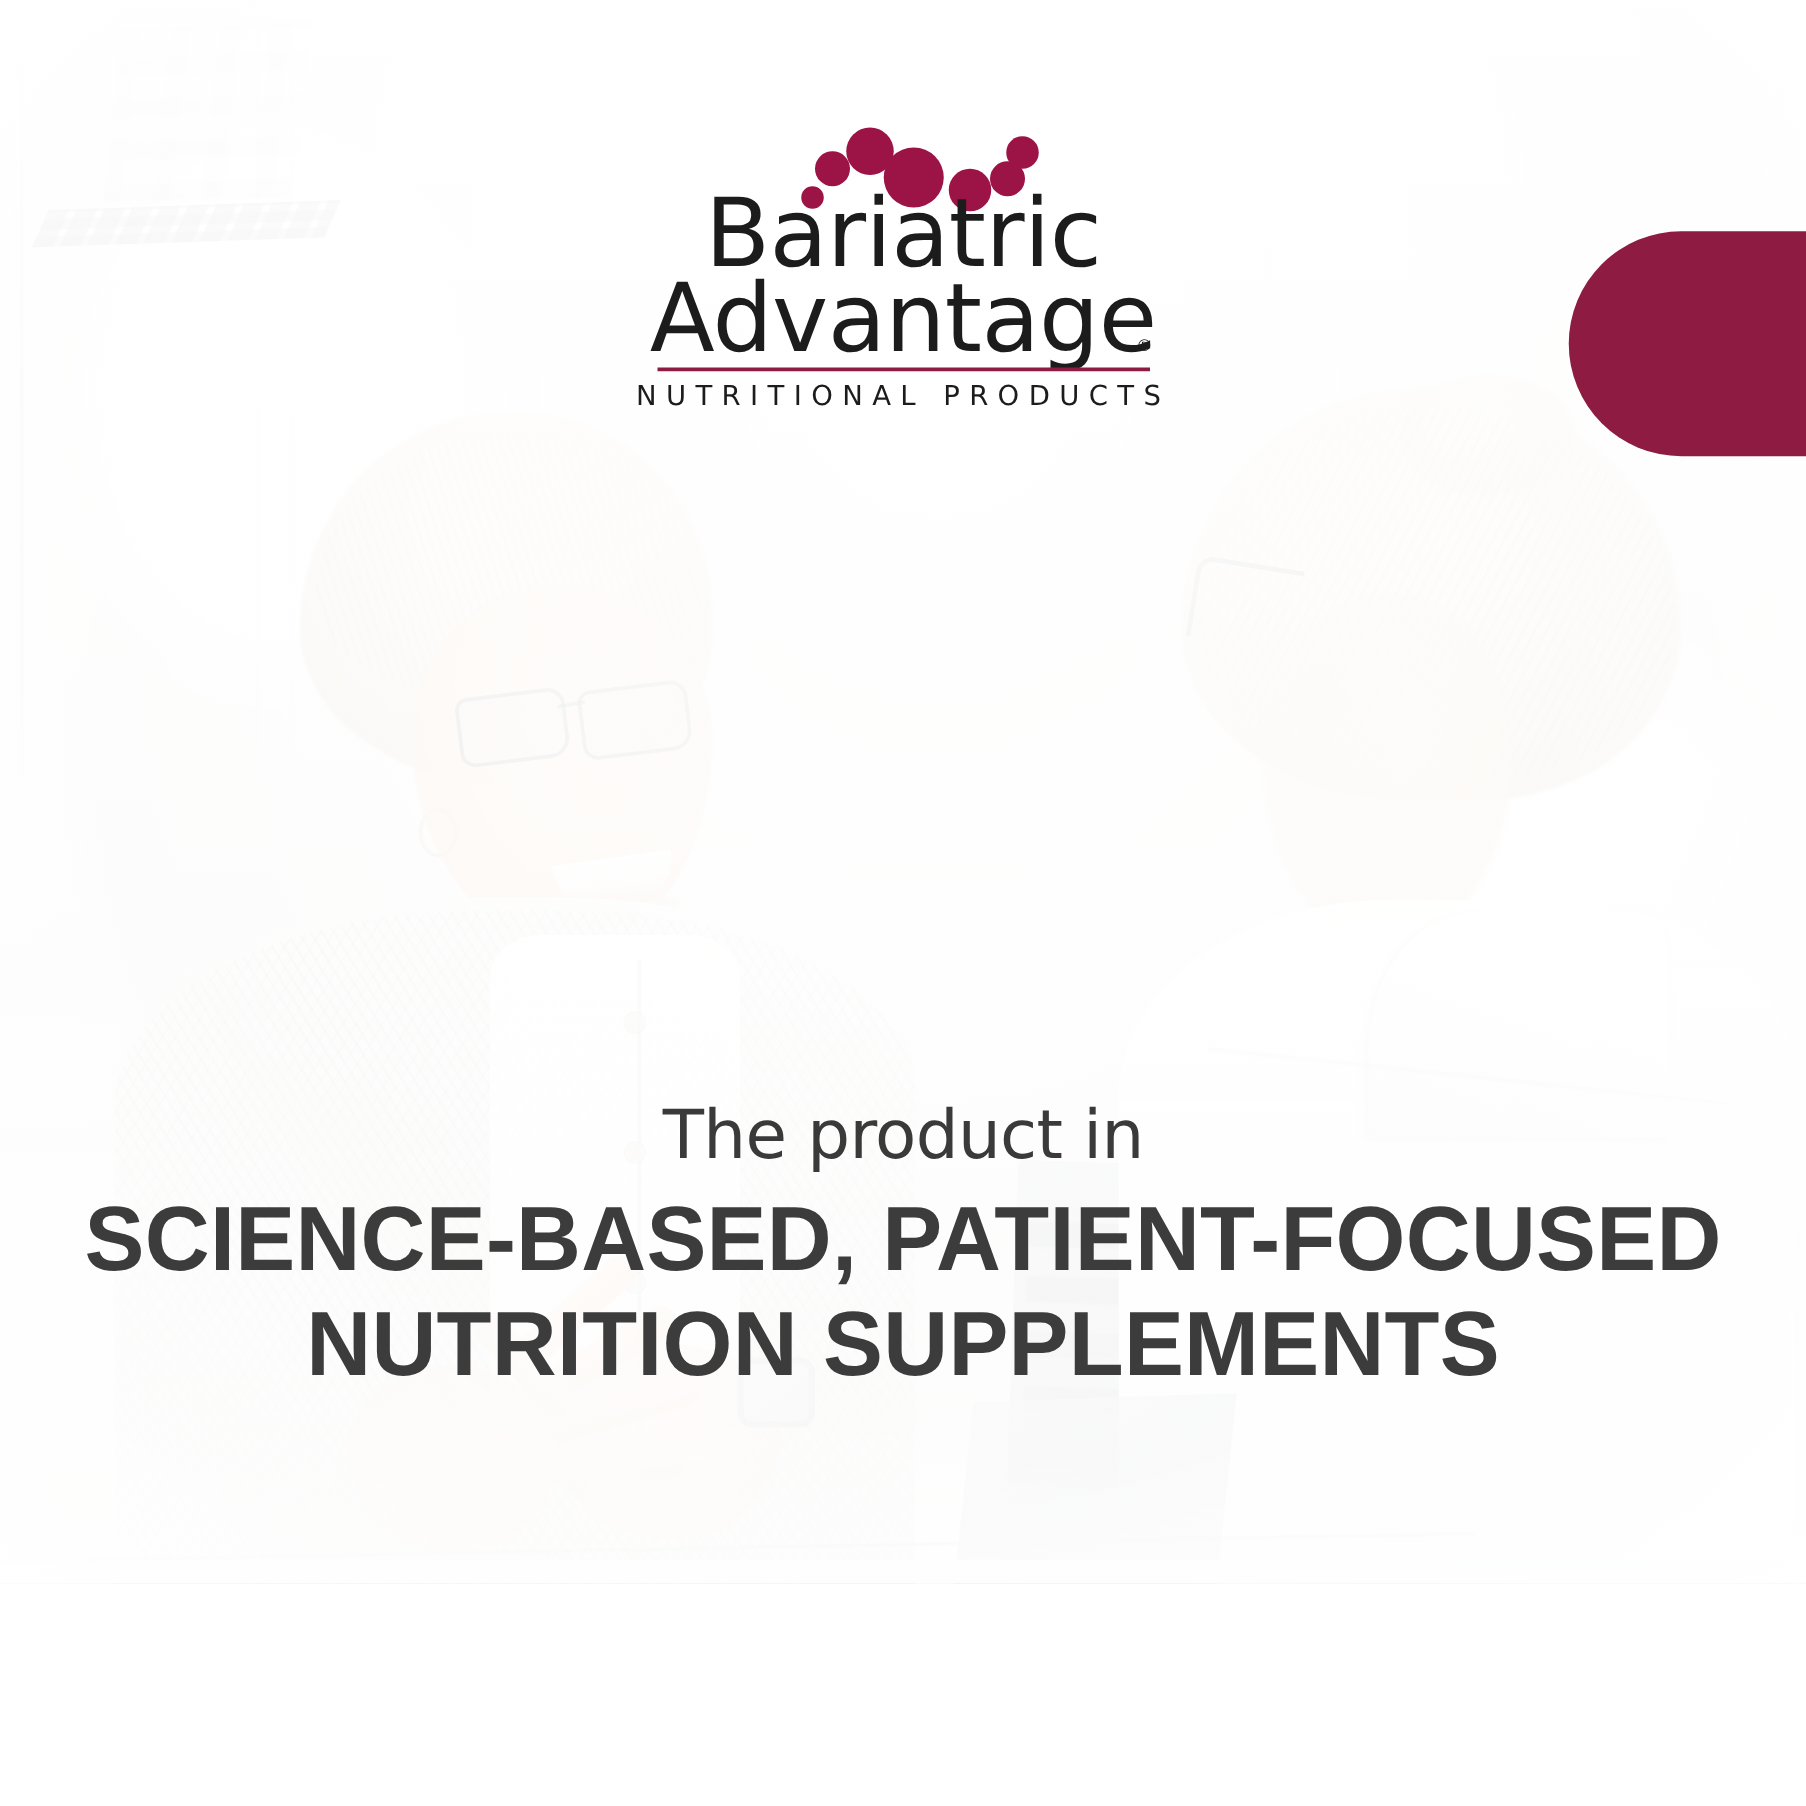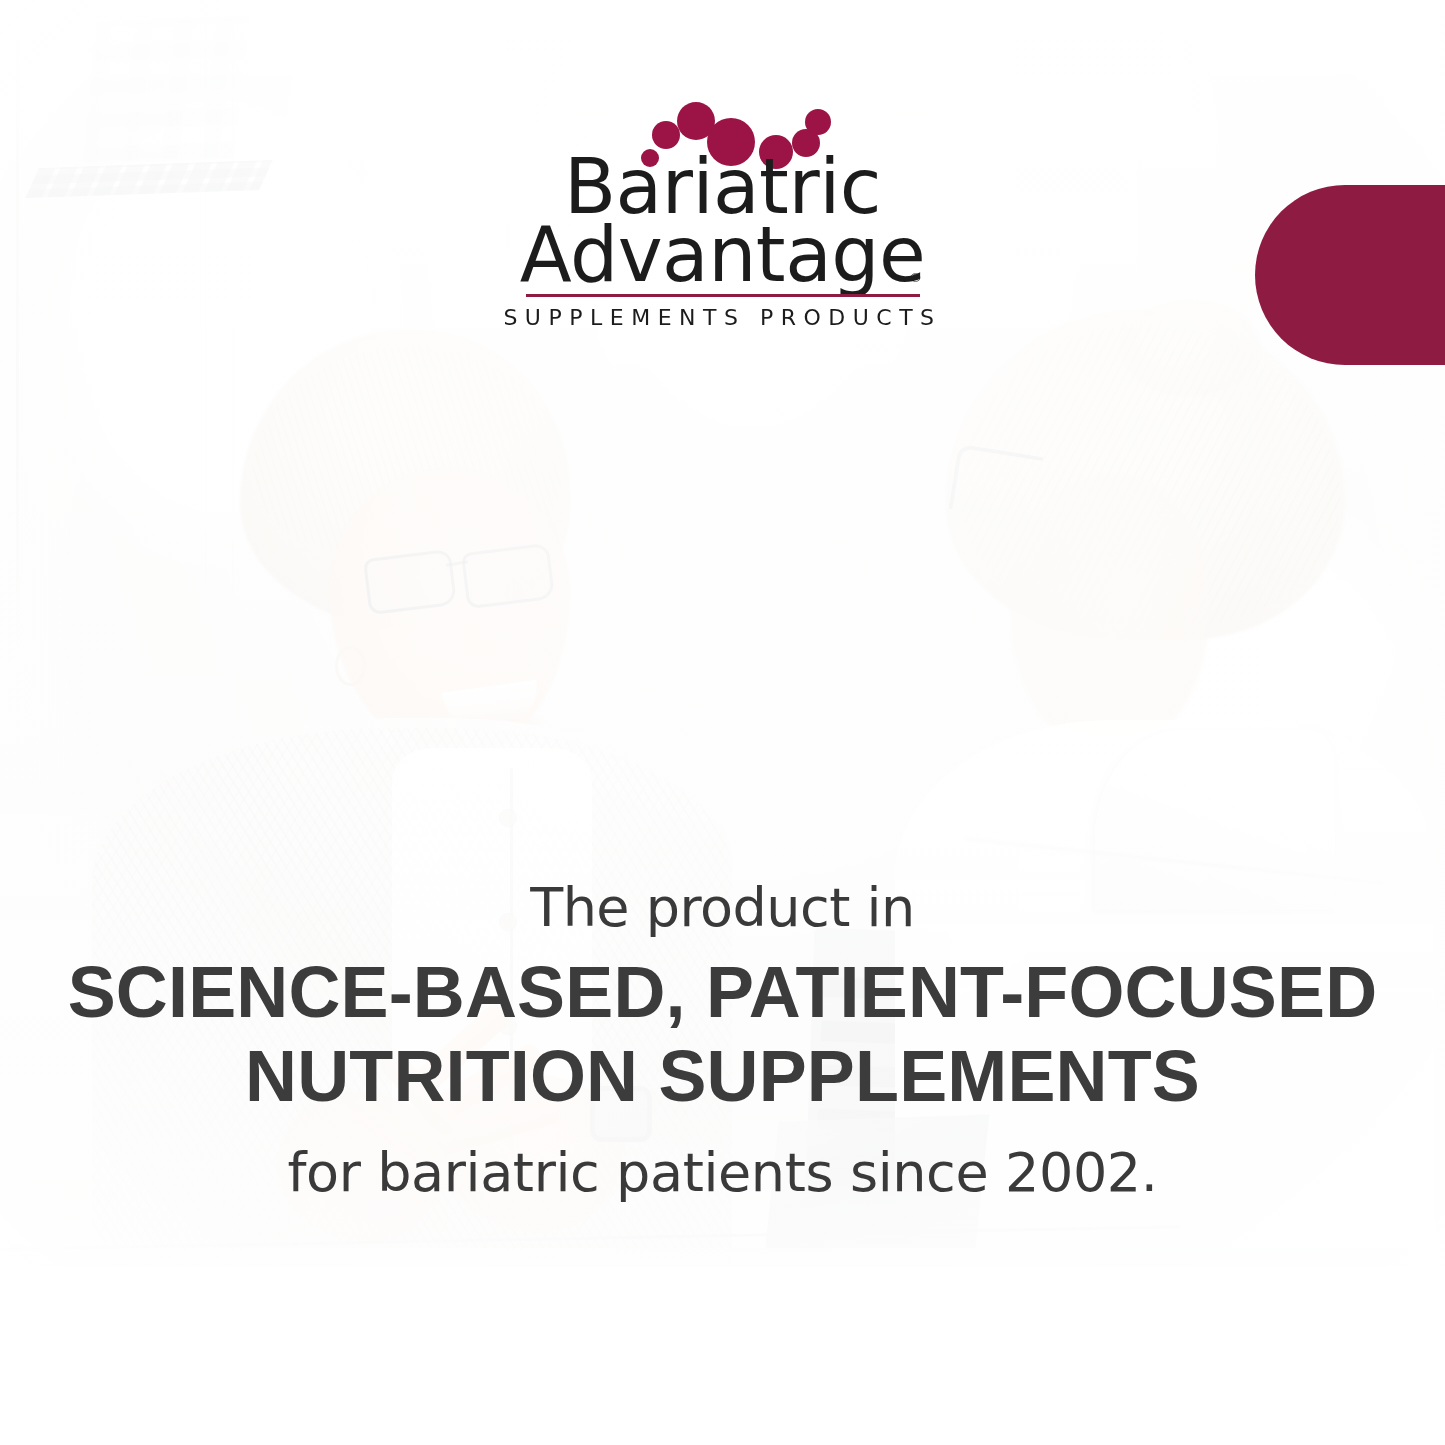--- a/index.html
+++ b/index.html
@@ -624,26 +624,25 @@
         <div class="logo-dot" style="left: 177px; top: 2px; width: 38px; height: 38px; background: rgb(156, 19, 70);"></div>
         <div class="logo-dot" style="left: 207px; top: 18px; width: 48px; height: 48px; background: rgb(156, 19, 70);"></div>
         <div class="logo-dot" style="left: 259px; top: 35px; width: 34px; height: 34px; background: rgb(156, 19, 70);"></div>
         <div class="logo-dot" style="left: 292px; top: 29px; width: 28px; height: 28px; background: rgb(156, 19, 70);"></div>
         <div class="logo-dot" style="left: 305px; top: 9px; width: 26px; height: 26px; background: rgb(156, 19, 70);"></div>
       </div>
     <div class="logo-word l1">Bariatric</div>
     <div class="logo-word l2">Advantage</div>
     <div class="logo-reg">®</div>
     <div class="logo-rule"></div>
-    <div class="logo-sub">SUPPLEMENTS PRODUCTS</div>
+    <div class="logo-sub">NUTRITIONAL PRODUCTS</div>
   </div>
 
   <div class="headline-block">
     <div class="kicker">The product in</div>
     <div class="headline">
       <span class="line">SCIENCE-BASED, PATIENT-FOCUSED</span>
       <span class="line">NUTRITION SUPPLEMENTS</span>
     </div>
-    <div class="subline">for bariatric patients since 2002.</div>
   </div>
 
 
 </div>
 
 </body></html>

